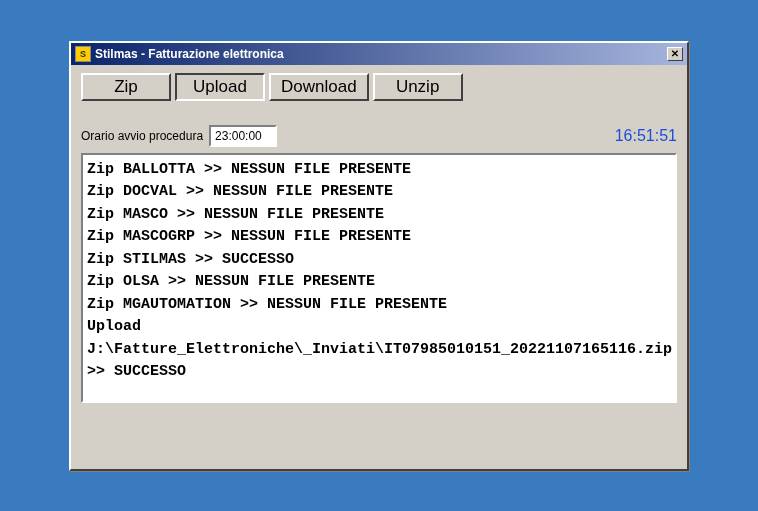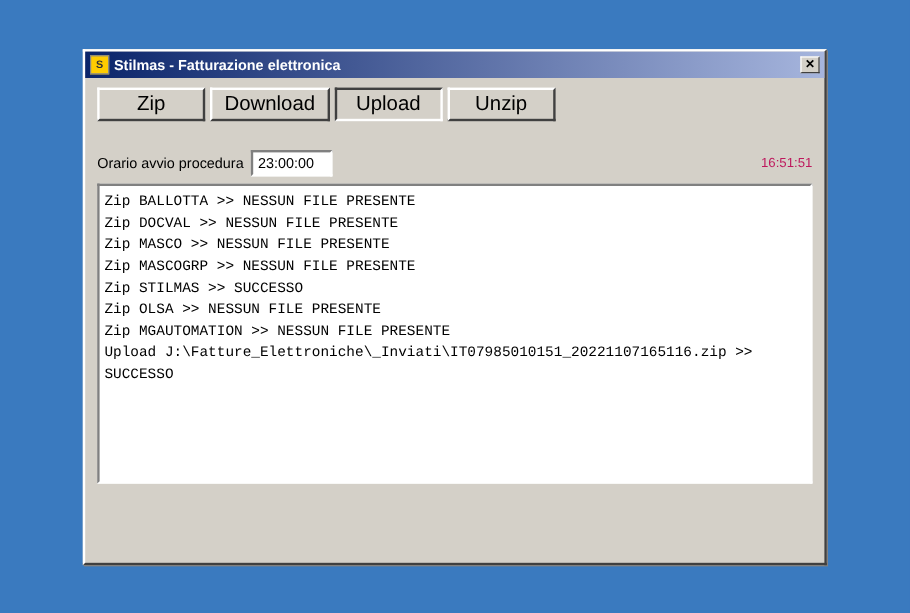--- a/index.html
+++ b/index.html
@@ -142,61 +142,62 @@
       border-right-color: #ffffff;
       border-bottom-color: #ffffff;
       padding: 1px 4px;
       font-size: 12px;
       font-family: 'Tahoma', 'Arial', sans-serif;
       width: 68px;
       height: 22px;
     }
 
     .time-display {
-      font-size: 11px;
-      color: #be185d;
+      font-size: 16px;
+      color: #1d4ed8;
     }
 
     .log-area {
       background-color: #ffffff;
       border: 2px solid;
       border-top-color: #808080;
       border-left-color: #808080;
       border-right-color: #ffffff;
       border-bottom-color: #ffffff;
       width: 100%;
       height: 250px;
       padding: 4px;
       overflow-y: auto;
       font-family: 'Courier New', monospace;
-      font-size: 12px;
+      font-size: 15px;
       color: #000;
       white-space: pre-wrap;
       line-height: 1.5;
+      font-weight: bold;
     }
   </style>
 </head>
 <body>
 
 <div class="window">
   <div class="title-bar">
     <div class="title-bar-left">
       <div class="title-bar-icon">
         <span>S</span>
       </div>
       <span class="title-text">Stilmas - Fatturazione elettronica</span>
     </div>
     <div class="close-button">✕</div>
   </div>
 
   <div class="window-body">
     <div class="toolbar">
       <button class="btn">Zip</button>
+      <button class="btn btn-active">Upload</button>
       <button class="btn">Download</button>
-      <button class="btn btn-active">Upload</button>
       <button class="btn">Unzip</button>
     </div>
 
     <div class="orario-row">
       <div class="orario-left">
         <span class="orario-label">Orario avvio procedura</span>
         <input class="orario-input" type="text" value="23:00:00" style="">
       </div>
       <span class="time-display">16:51:51</span>
     </div>

